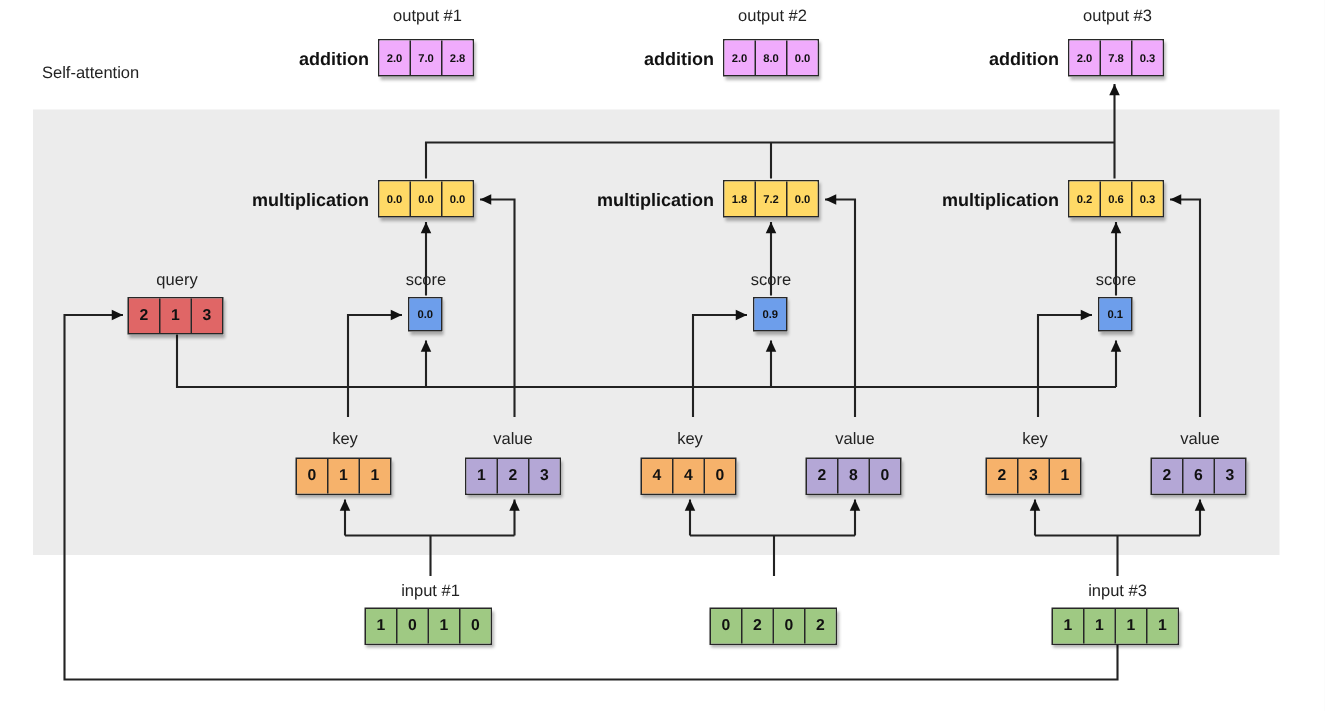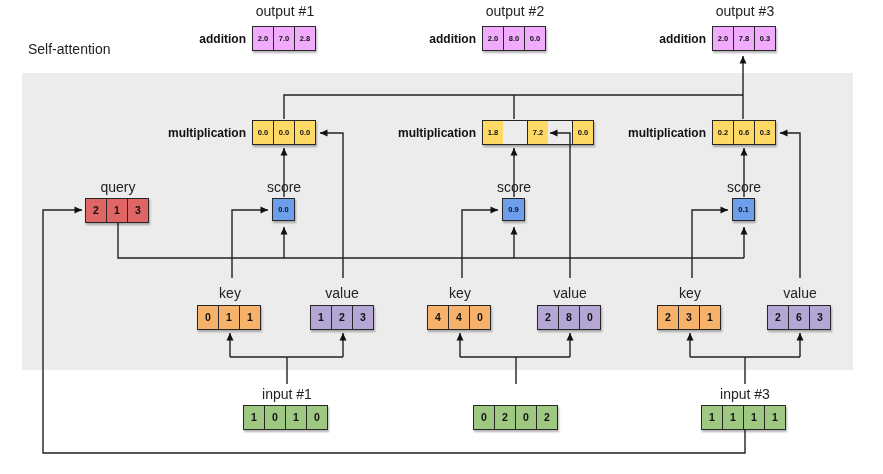--- a/index.html
+++ b/index.html
@@ -1,20 +1,20 @@
 <!DOCTYPE html>
 <html><head>
 <meta charset="utf-8">
 <style>
   html,body{margin:0;padding:0;background:#fff;}
   #stage{position:relative;width:883px;height:474px;background:#ffffff;overflow:hidden;
          font-family:"Liberation Sans",sans-serif;color:#111;}
   #gray-area{position:absolute;left:22px;top:73px;width:831px;height:297px;background:#ececec;}
   #arrows{position:absolute;left:0;top:0;z-index:1;}
-  .lbl{position:absolute;font-size:14px;line-height:14px;color:#222;z-index:3;}
+  .lbl{position:absolute;font-size:11px;line-height:14px;color:#222;z-index:3;}
   .ctr{text-align:center;width:120px;margin-left:-60px;}
   .blbl{position:absolute;font-size:12px;font-weight:bold;line-height:14px;color:#111;
         width:150px;text-align:right;z-index:3;}
   .vec{position:absolute;display:flex;border:1.5px solid #272727;z-index:2;
        box-shadow:1px 2px 2px rgba(0,0,0,0.3);}
   .cell{width:20px;height:23px;line-height:23px;text-align:center;font-weight:bold;
         border-left:1.5px solid #272727;color:#111;}
   .cell:first-child{border-left:none;}
   .small{font-size:7.5px;}
   .num{font-size:10.5px;}
@@ -90,21 +90,21 @@
     <div class="cell small green">0.3</div>
   </div>
 
   <div class="blbl" style="left:96px;top:126px;">multiplication</div>
   <div class="vec" style="left:252px;top:120px;">
     <div class="cell small yellow">0.0</div>
     <div class="cell small yellow">0.0</div>
     <div class="cell small yellow">0.0</div>
   </div>
   <div class="blbl" style="left:326px;top:126px;">multiplication</div>
-  <div class="vec" style="left:482px;top:120px;gap:24px;">
+  <div class="vec" style="left:482px;top:120px;">
     <div class="cell small yellow">1.8</div>
     <div class="cell small yellow">7.2</div>
     <div class="cell small yellow">0.0</div>
   </div>
   <div class="blbl" style="left:556px;top:126px;">multiplication</div>
   <div class="vec" style="left:712px;top:120px;">
     <div class="cell small yellow">0.2</div>
     <div class="cell small yellow">0.6</div>
     <div class="cell small yellow">0.3</div>
   </div>

